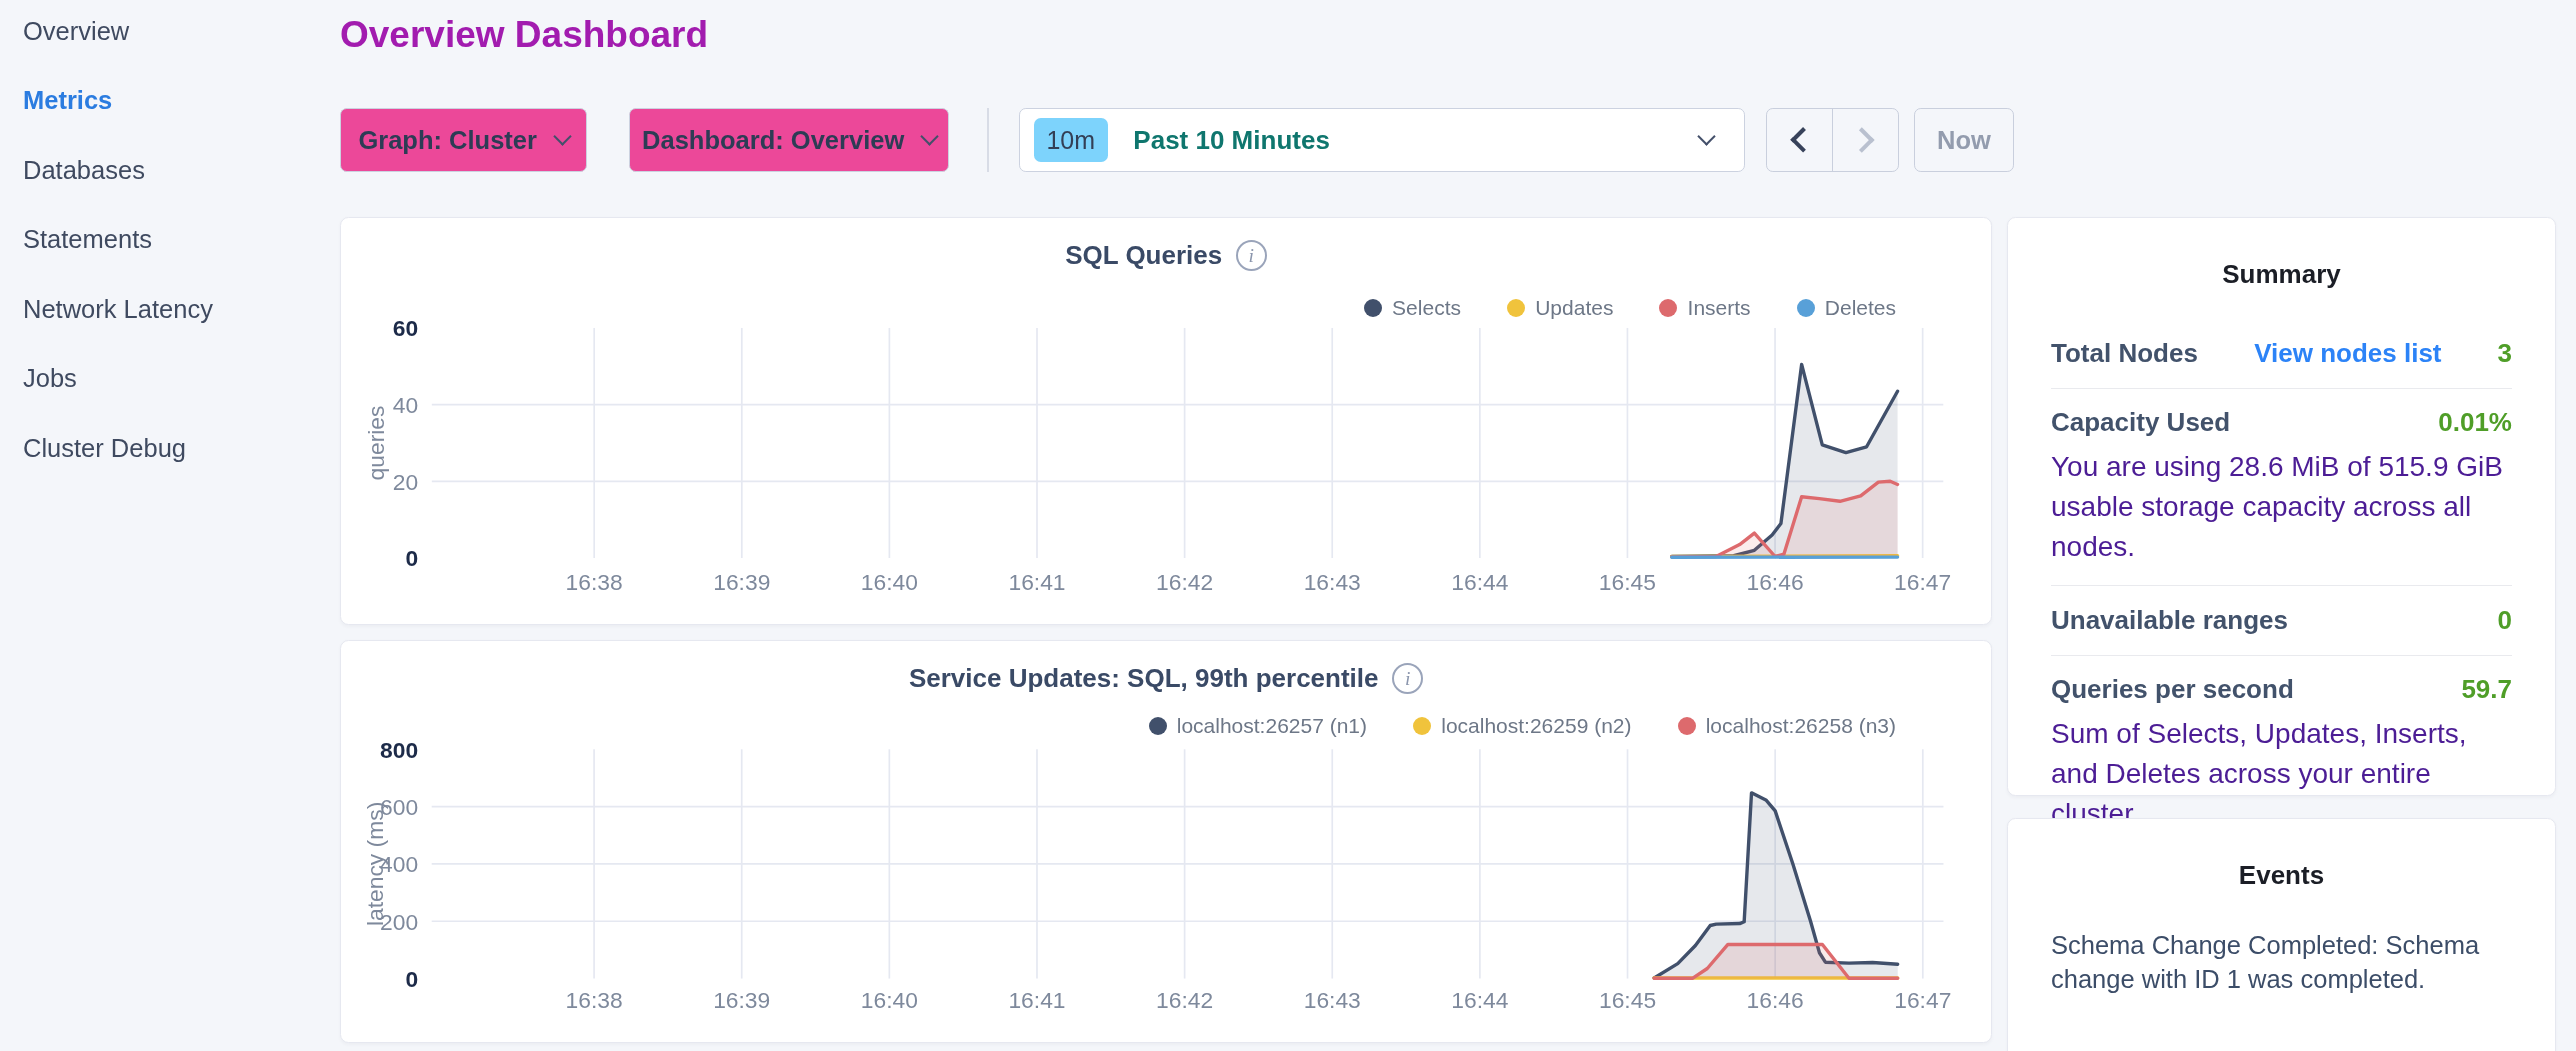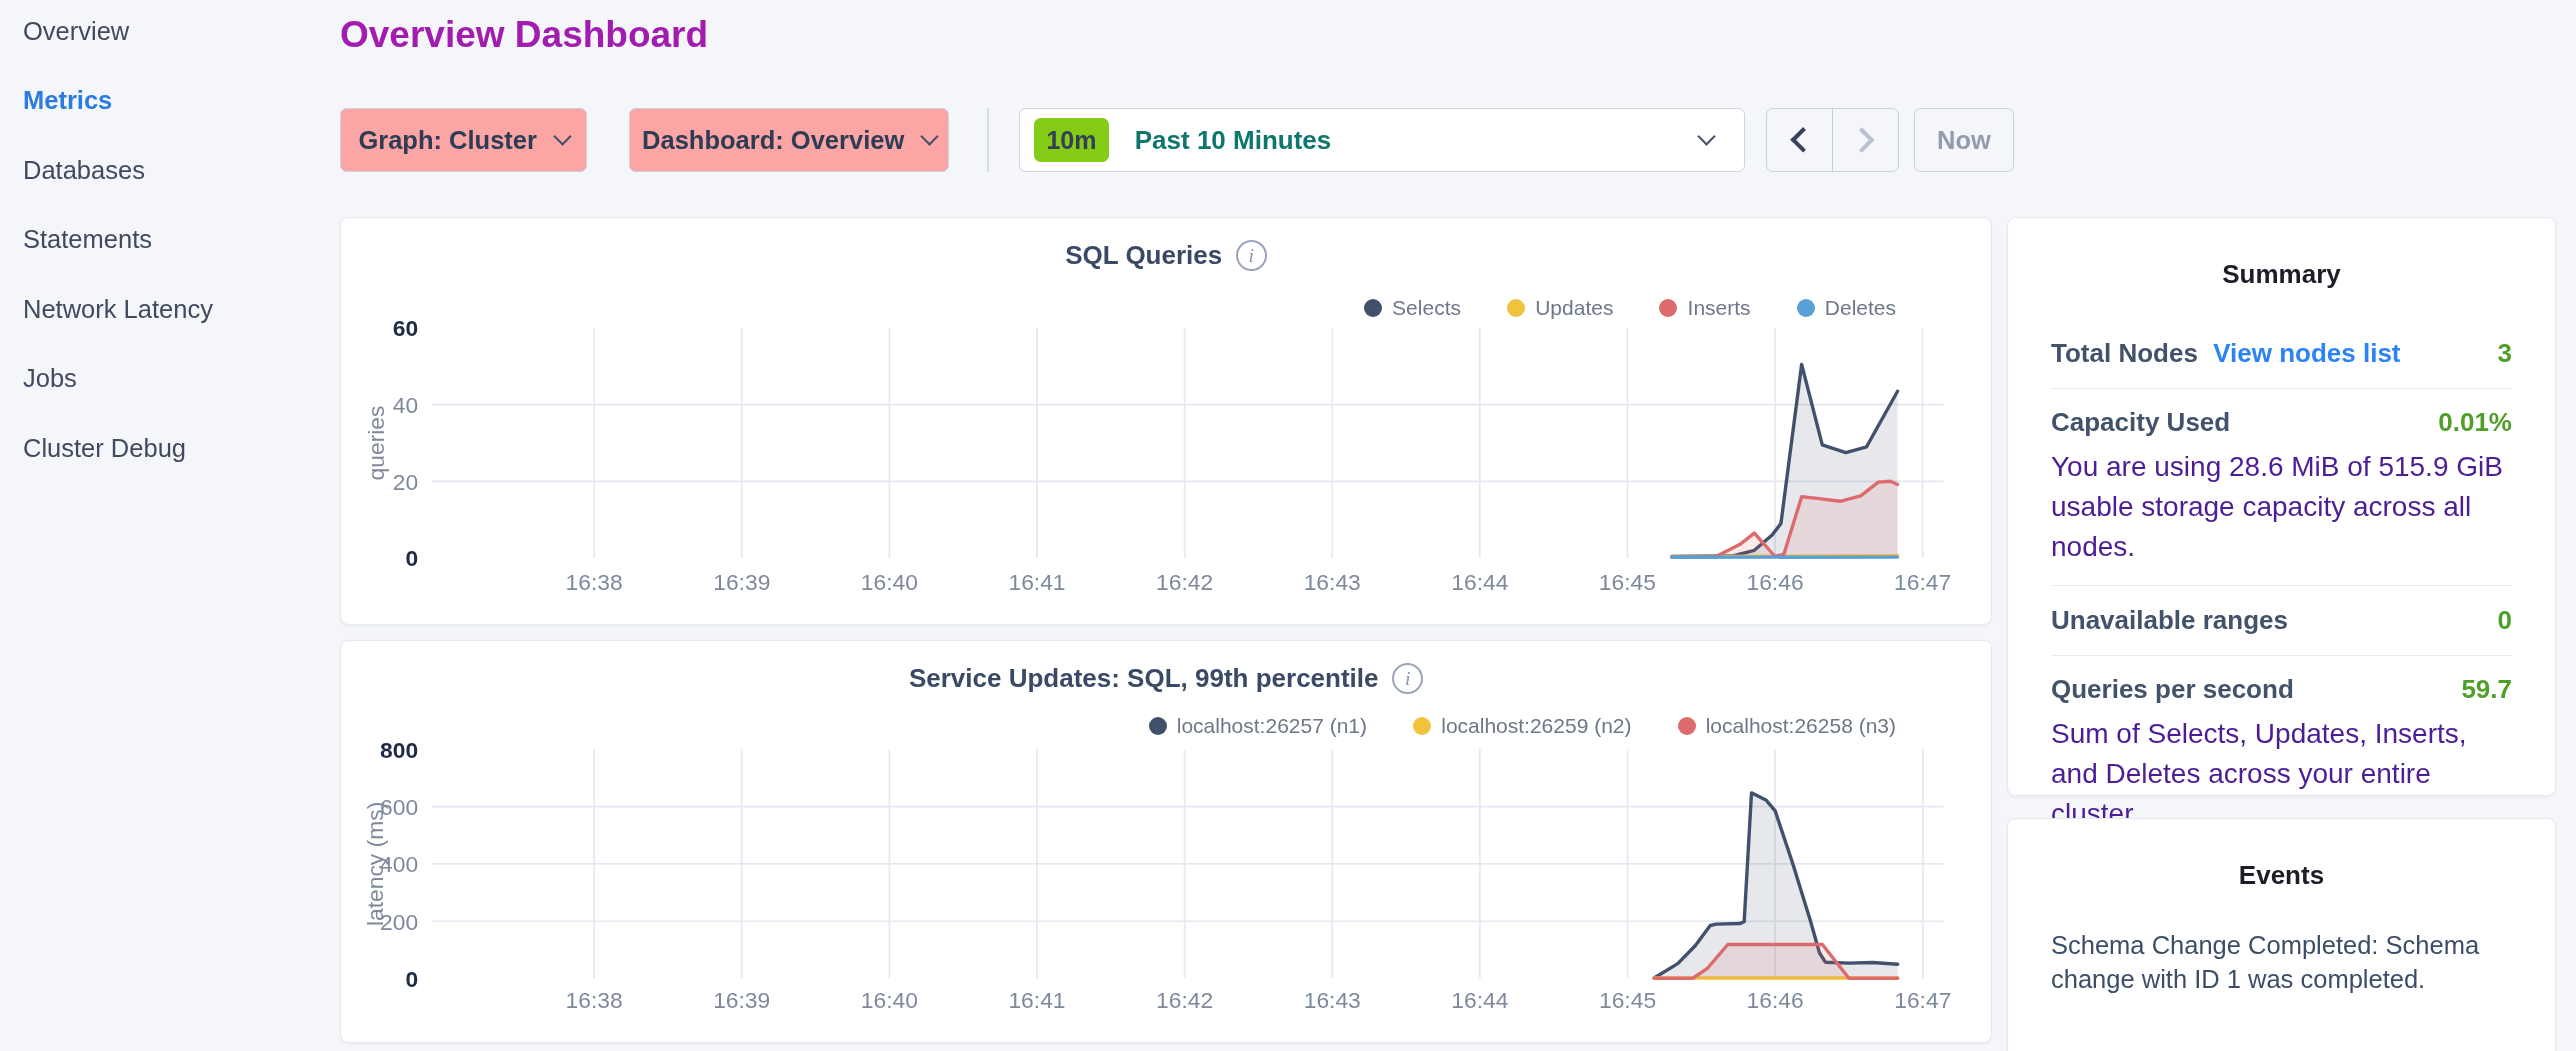--- a/index.html
+++ b/index.html
@@ -8,33 +8,33 @@
   #app svg text{font-family:"Liberation Sans",sans-serif;}
 
   
   .sidebar{position:absolute;left:0;top:0;width:332px;padding:18.7px 0 0 23px;box-sizing:border-box;}
   .nav-item{font-size:25.5px;line-height:25.5px;margin-bottom:44px;color:var(--text-dark,#3f4a60);
             font-weight:400;cursor:pointer;}
   .nav-item.active{color:var(--accent-blue,#2b7ce0);font-weight:700;}
 
   
   #page-title{position:absolute;left:340px;top:13.6px;margin:0;font-size:37px;font-weight:600;color:#a21caf;}
-  .dd{position:absolute;top:108px;height:64px;background:#fca5a5;border:1.7px solid #ccd2e0;border-radius:6.8px;
+  .dd{position:absolute;top:108px;height:64px;background:#ec4899;border:1.7px solid #ccd2e0;border-radius:6.8px;
       display:flex;align-items:center;justify-content:center;gap:18.7px;box-sizing:border-box;cursor:pointer;}
   #dd-graph{left:340px;width:247px;}
   #dd-dashboard{left:629px;width:320px;}
   .dd-label{font-size:25.5px;font-weight:700;color:#2d3c55;}
   .chev-down{width:11px;height:11px;border-right:2.6px solid #44506a;border-bottom:2.6px solid #44506a;
              transform:rotate(45deg);margin-top:-6.8px;flex:none;}
   .toolbar-divider{position:absolute;left:987px;top:108px;height:64px;width:1.7px;background:#d8dce6;}
 
   .time-select{position:absolute;left:1019px;top:108px;width:726px;height:64px;background:#fff;
                border:1.7px solid #ccd2e0;border-radius:6.8px;display:flex;align-items:center;
                box-sizing:border-box;padding:0 31px 0 13.6px;cursor:pointer;}
-  .badge{background:#84cc16;border-radius:6.8px;font-size:25px;font-weight:700;color:#333f56;padding:7.7px 12.8px;}
+  .badge{background:#7dd3fc;border-radius:6.8px;font-size:25px;font-weight:400;color:#333f56;padding:7.7px 12.8px;}
   .tw-label{font-size:26px;font-weight:700;color:#0f766e;margin-left:25.5px;}
   .time-select .chev-down{margin-left:auto;}
 
   .nav-btns{position:absolute;left:1766px;top:108px;width:133px;height:64px;border:1.7px solid #c9cfdd;
             border-radius:6.8px;display:flex;box-sizing:border-box;overflow:hidden;}
   .tbtn{flex:1;background:transparent;border:none;display:flex;align-items:center;justify-content:center;
         cursor:pointer;padding:0;}
   .tbtn.prev{border-right:1.7px solid #c9cfdd;}
   .chev-left{width:13.6px;height:13.6px;border-left:4.3px solid #37425a;border-top:4.3px solid #37425a;
              transform:rotate(-45deg);margin-left:6.8px;}
@@ -65,21 +65,21 @@
   .legend-item{display:flex;align-items:center;gap:10.2px;cursor:pointer;}
   .dot{width:18px;height:18px;border-radius:50%;flex:none;}
   .legend-label{font-size:21px;color:#6d7787;}
   .chart-svg{position:absolute;left:0;top:0;width:100%;height:100%;}
 
   
   .panel{padding:41px 43px;}
   .panel-heading{font-size:26px;font-weight:700;color:#1b1e26;text-align:center;margin:0;}
   #summary-card .panel-heading{margin-bottom:48px;}
   #events-card .panel-heading{margin-bottom:37px;}
-  .srow{display:flex;align-items:center;}
+  .srow{display:flex;align-items:center;gap:41px;}
   .srow .lab{font-size:26px;font-weight:700;color:#42526b;}
   .srow .link{font-size:26px;font-weight:700;color:var(--link-blue,#2c83f7);margin-left:15.3px;cursor:pointer;
               text-decoration:none;}
   .srow .val{margin-left:auto;font-size:26px;font-weight:700;color:var(--value-green,#4f9e28);white-space:nowrap;}
   .sdesc{font-size:28px;color:#4c1d95;line-height:1.42;margin-top:9px;}
   .sdivider{border:none;border-top:1.7px solid #e9eaee;margin:18.7px 0;}
   .event-text{font-size:25.5px;color:#3c4d68;line-height:1.35;}
   .event-time{font-size:23px;color:#55657f;margin-top:6.8px;}
 </style>
 </head>

